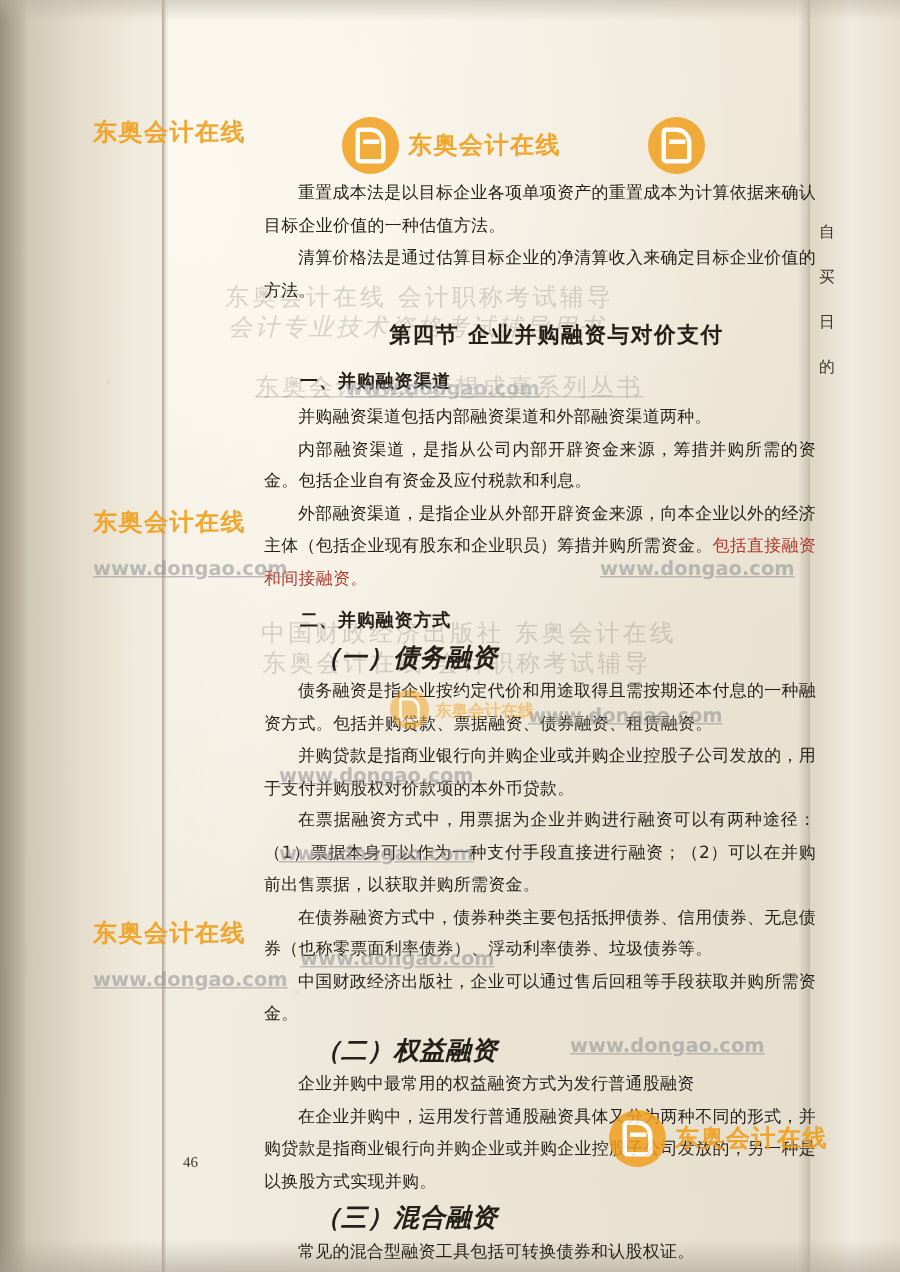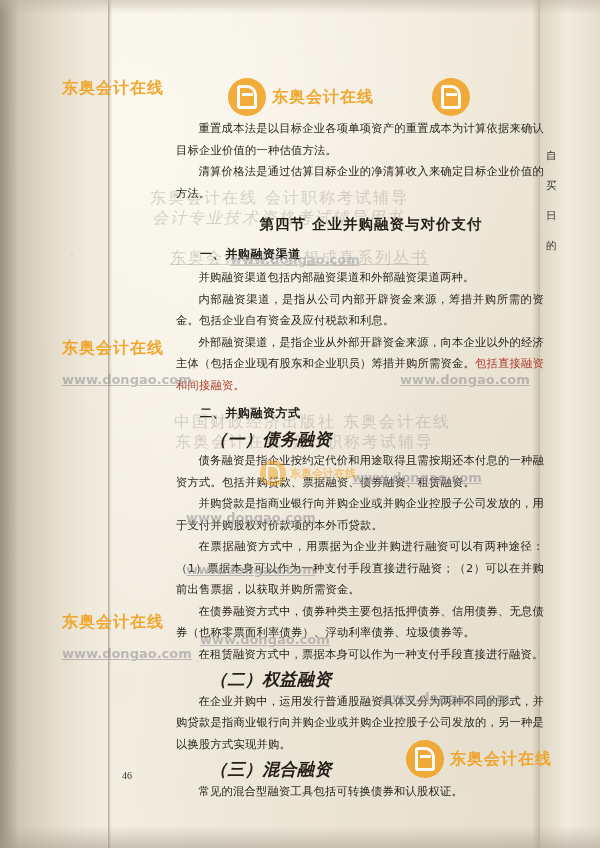--- a/index.html
+++ b/index.html
@@ -261,23 +261,24 @@
     <p class="p">并购融资渠道包括内部融资渠道和外部融资渠道两种。</p>
     <p class="p">内部融资渠道，是指从公司内部开辟资金来源，筹措并购所需的资金。包括企业自有资金及应付税款和利息。</p>
     <p class="p"><span>外部融资渠道，是指企业从外部开辟资金来源，向本企业以外的经济主体（包括企业现有股东和企业职员）筹措并购所需资金。</span><span class="red">包括直接融资和间接融资。</span></p>
 
     <div class="h2">二、并购融资方式</div>
     <div class="h3">（一）债务融资</div>
     <p class="p">债务融资是指企业按约定代价和用途取得且需按期还本付息的一种融资方式。包括并购贷款、票据融资、债券融资、租赁融资。</p>
     <p class="p">并购贷款是指商业银行向并购企业或并购企业控股子公司发放的，用于支付并购股权对价款项的本外币贷款。</p>
     <p class="p">在票据融资方式中，用票据为企业并购进行融资可以有两种途径：（1）票据本身可以作为一种支付手段直接进行融资；（2）可以在并购前出售票据，以获取并购所需资金。</p>
     <p class="p">在债券融资方式中，债券种类主要包括抵押债券、信用债券、无息债券（也称零票面利率债券）、浮动利率债券、垃圾债券等。</p>
-    <p class="p">在租赁融资方式中，票据本身可以作为一种支付手段直接进行融资。</p>
+    <p class="p">中国财政经济出版社，企业可以通过售后回租等手段获取并购所需资金。</p>
 
     <div class="h3">（二）权益融资</div>
+    <p class="p">企业并购中最常用的权益融资方式为发行普通股融资</p>
     <p class="p">在企业并购中，运用发行普通股融资具体又分为两种不同的形式，并购贷款是指商业银行向并购企业或并购企业控股子公司发放的，另一种是以换股方式实现并购。</p>
 
     <div class="h3">（三）混合融资</div>
     <p class="p">常见的混合型融资工具包括可转换债券和认股权证。</p>
   </div>
 
   <div class="page-num">46</div>
 
   <div class="facing-text">
     <div>自</div>

